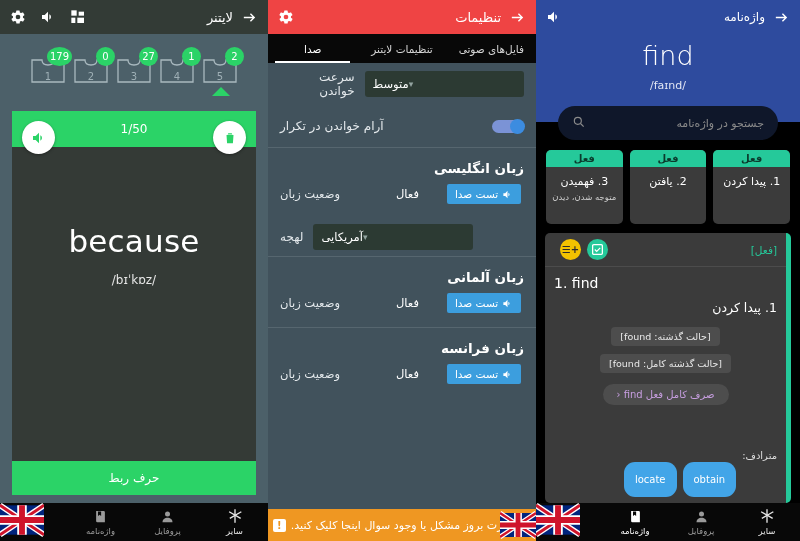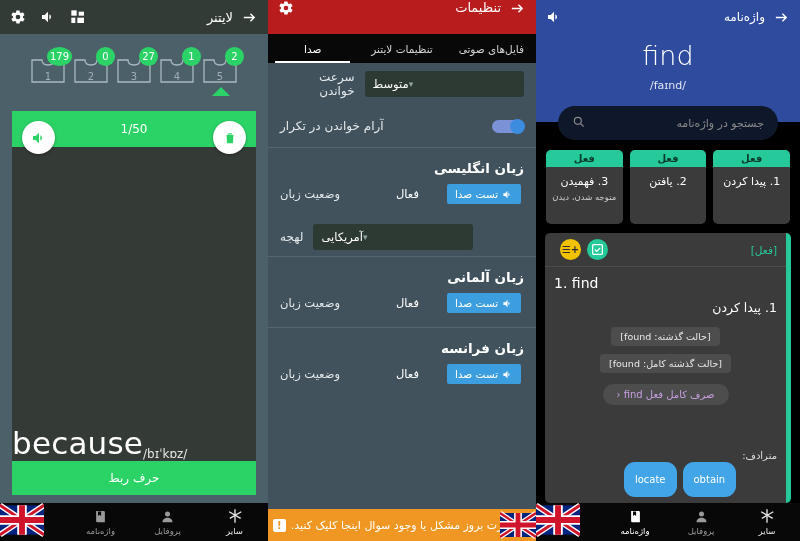--- a/index.html
+++ b/index.html
@@ -37,38 +37,38 @@
   .card { margin: 10px 12px 0 12px; flex: 1; display: flex; flex-direction: column;
      border-radius: 3px; overflow: visible; position: relative; }
   .card-head { background: #2bd367; height: 36px; position: relative;
      display: flex; align-items: center; justify-content: center; }
   .card-count { color: #fff; font-size: 12px; }
   .circ-btn { position: absolute; top: 10px; width: 33px; height: 33px; border-radius: 50%;
      background: #fff; display: flex; align-items: center; justify-content: center;
      box-shadow: 0 1px 3px rgba(0,0,0,.35); }
   .circ-btn.l { left: 10px; }
   .circ-btn.r { right: 10px; }
-  .card-body { background: #343a36; flex: 1; display: flex; flex-direction: row;
-     align-items: flex-end; padding-top: 48px; }
+  .card-body { background: #343a36; flex: 1; display: flex; flex-direction: column;
+     align-items: center; padding-top: 76px; }
   .word { color: #fff; font-size: 31px; font-weight: 400; letter-spacing: .2px; }
   .phon { color: #e6e6e6; font-size: 12px; margin-top: 14px; }
   .card-foot { background: #2bd367; height: 34px; display: flex; align-items: center;
      justify-content: center; color: #fff; font-size: 12px; direction: rtl; }
   .p1-pad { height: 8px; }
 
   
   .botnav { height: 38px; background: #080808; display: flex; position: relative; }
   .botnav .nav-item { flex: 1; display: flex; flex-direction: column; align-items: center;
      justify-content: center; gap: 2px; }
   .botnav .nav-item span.lbl { font-size: 8.5px; direction: rtl; }
   .flag { position: absolute; left: 0; top: -4px; width: 44px; height: 42px; overflow: hidden; }
 
   
   .p2 { width: 268px; height: 541px; background: #41525c; position: relative; display: flex; flex-direction: column; }
-  .p2-top { height: 34px; background: #b91c1c; display: flex; align-items: flex-start; padding: 0 10px; }
+  .p2-top { height: 34px; background: #ef4444; display: flex; align-items: center; padding: 0 10px; }
   .p2-title { color: #fff; font-size: 13px; margin-right: 8px; direction: rtl; }
   .night-row { height: 33px; background: #2e51b0; display: flex; align-items: center;
      padding: 0 12px; }
   .night-label { color: #fff; font-size: 13px; direction: rtl; font-weight: 700; }
   .toggle { width: 32px; height: 13px; border-radius: 7px; background: #7b93d6; position: relative; }
   .toggle .knob { position: absolute; width: 15px; height: 15px; border-radius: 50%;
      background: #3c8ce0; top: -1px; right: -1px; }
   .tabs { height: 29px; background: #080808; display: flex; flex-direction: row-reverse; }
   .tab { flex: 1; display: flex; align-items: center; justify-content: center;
      color: #d5d5d5; font-size: 10.5px; direction: rtl; position: relative; }

